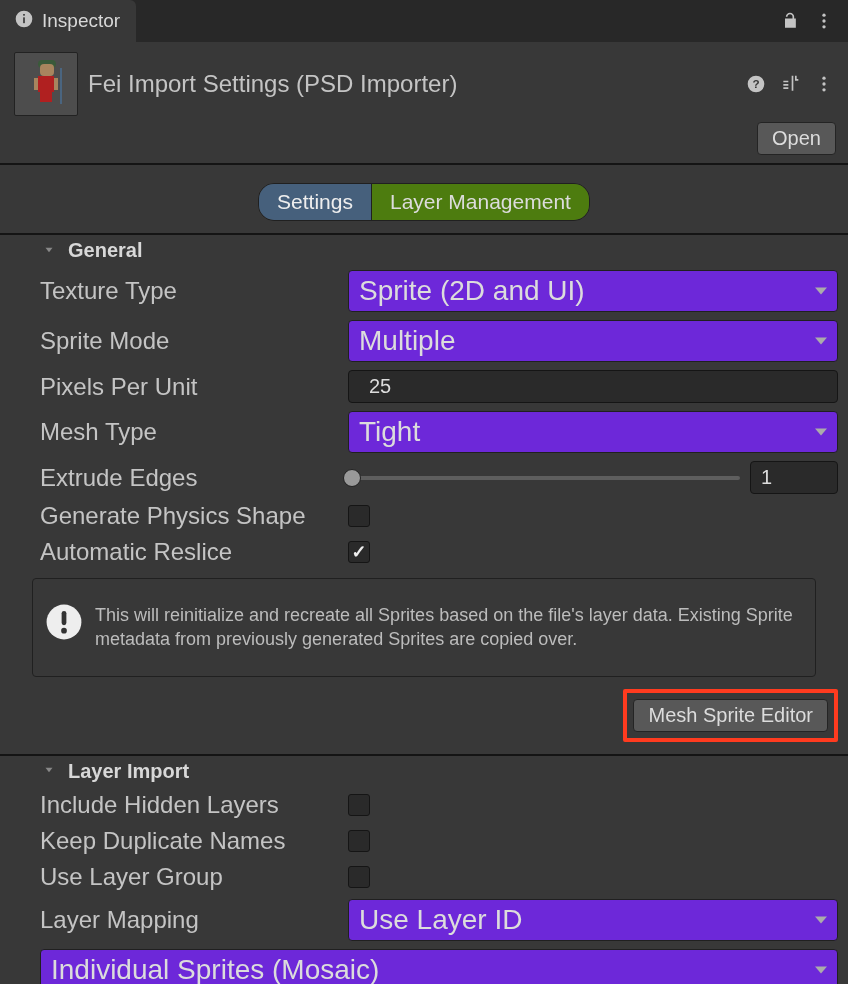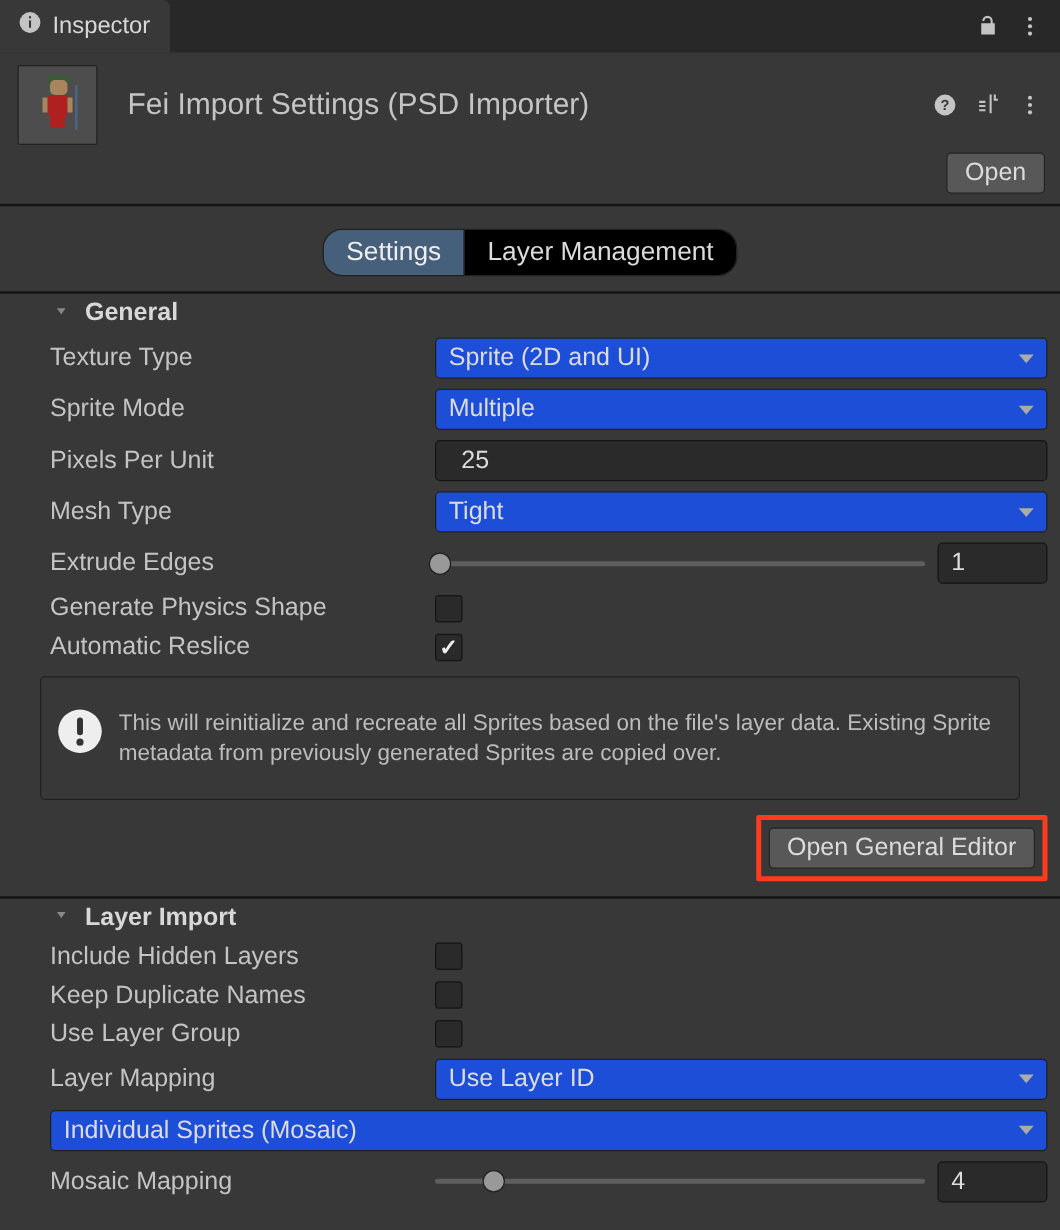--- a/index.html
+++ b/index.html
@@ -34,21 +34,21 @@
     margin-left: auto;
     display: flex;
     gap: 14px;
     padding-right: 14px;
     align-items:center;
   }
   .titlebar {
     display: flex;
     align-items: center;
     padding: 10px 14px 6px 14px;
-    gap: 24px;
+    gap: 10px;
   }
   .thumb {
     width: 64px; height:64px;
     background:#4d4d4d;
     border:1px solid #222;
     border-radius:2px;
     display:flex; align-items:center; justify-content:center;
     flex-shrink:0;
   }
   .title-text { font-size:24px; color:#c4c4c4; }
@@ -64,21 +64,21 @@
     cursor:pointer;
   }
   .sep { height:2px; background:#141414; }
   .tabs2 {
     display:flex; justify-content:center;
     padding:18px 0 12px 0;
   }
   .tabgroup { display:flex; border:1px solid #202020; border-radius:16px; overflow:hidden;}
   .tabbtn {
     padding:6px 18px;
-    background:#000000;
+    background:#4d7c0f;
     color:#dcdcdc;
     font-size:21px;
     cursor:pointer;
   }
   .tabbtn.active { background:#ału; background:#46607c; }
   .tabbtn + .tabbtn { border-left:1px solid #202020;}
   .section-header {
     display:flex; align-items:center;
     gap:6px;
     padding:4px 28px 4px 44px;
@@ -87,31 +87,31 @@
   .section-header .arrow {
     position:absolute; left:42px;
   }
   .section-header .arrow svg{ width:14px; height:14px; fill:#888;}
   .section-title { font-weight:bold; color:#d8d8d8; padding-left:24px; font-size:20px;}
   .row {
     display:flex; align-items:center;
     padding: 4px 10px 4px 40px;
     gap:8px;
   }
-  .label { width: 300px; flex-shrink:0; color:#c4c4c4; font-size:20px;}
+  .label { width: 300px; flex-shrink:0; color:#c4c4c4; font-size:24px;}
   .field { flex:1; }
   .select {
-    background:#1d4ed8;
+    background:#6d28d9;
     border:1px solid #202020;
     border-radius:4px;
     padding:4px 28px 4px 10px;
     color:#dcdcdc;
     width:100%;
     position:relative;
-    font-size:20px;
+    font-size:28px;
   }
   .select::after{
     content:"";
     position:absolute; right:10px; top:50%; transform:translateY(-50%);
     border-left:6px solid transparent;
     border-right:6px solid transparent;
     border-top:7px solid #ababab;
   }
   .text-input{
     background:#2a2a2a;
@@ -321,21 +321,21 @@
         <circle cx="12" cy="12" r="11" fill="#eee"></circle>
         <rect x="10.5" y="5" width="3" height="9" fill="#333" rx="1.5"></rect>
         <circle cx="12" cy="17.5" r="1.8" fill="#333"></circle>
       </svg>
   </span>
   <div class="msg">This will reinitialize and recreate all Sprites based on the file's layer data. Existing Sprite metadata from previously generated Sprites are copied over.</div>
 </div>
 
 <div class="sprite-row">
   <div class="highlight-frame">
-    <button class="btn">Open General Editor</button>
+    <button class="btn">Mesh Sprite Editor</button>
   </div>
 </div>
 <div class="sep"></div>
 
 <div class="section-header">
   <span class="arrow"><svg viewBox="0 0 24 24">
         <path d="M6 8l6 8 6-8z"></path>
       </svg></span>
   <span class="section-title">Layer Import</span>
 </div>

